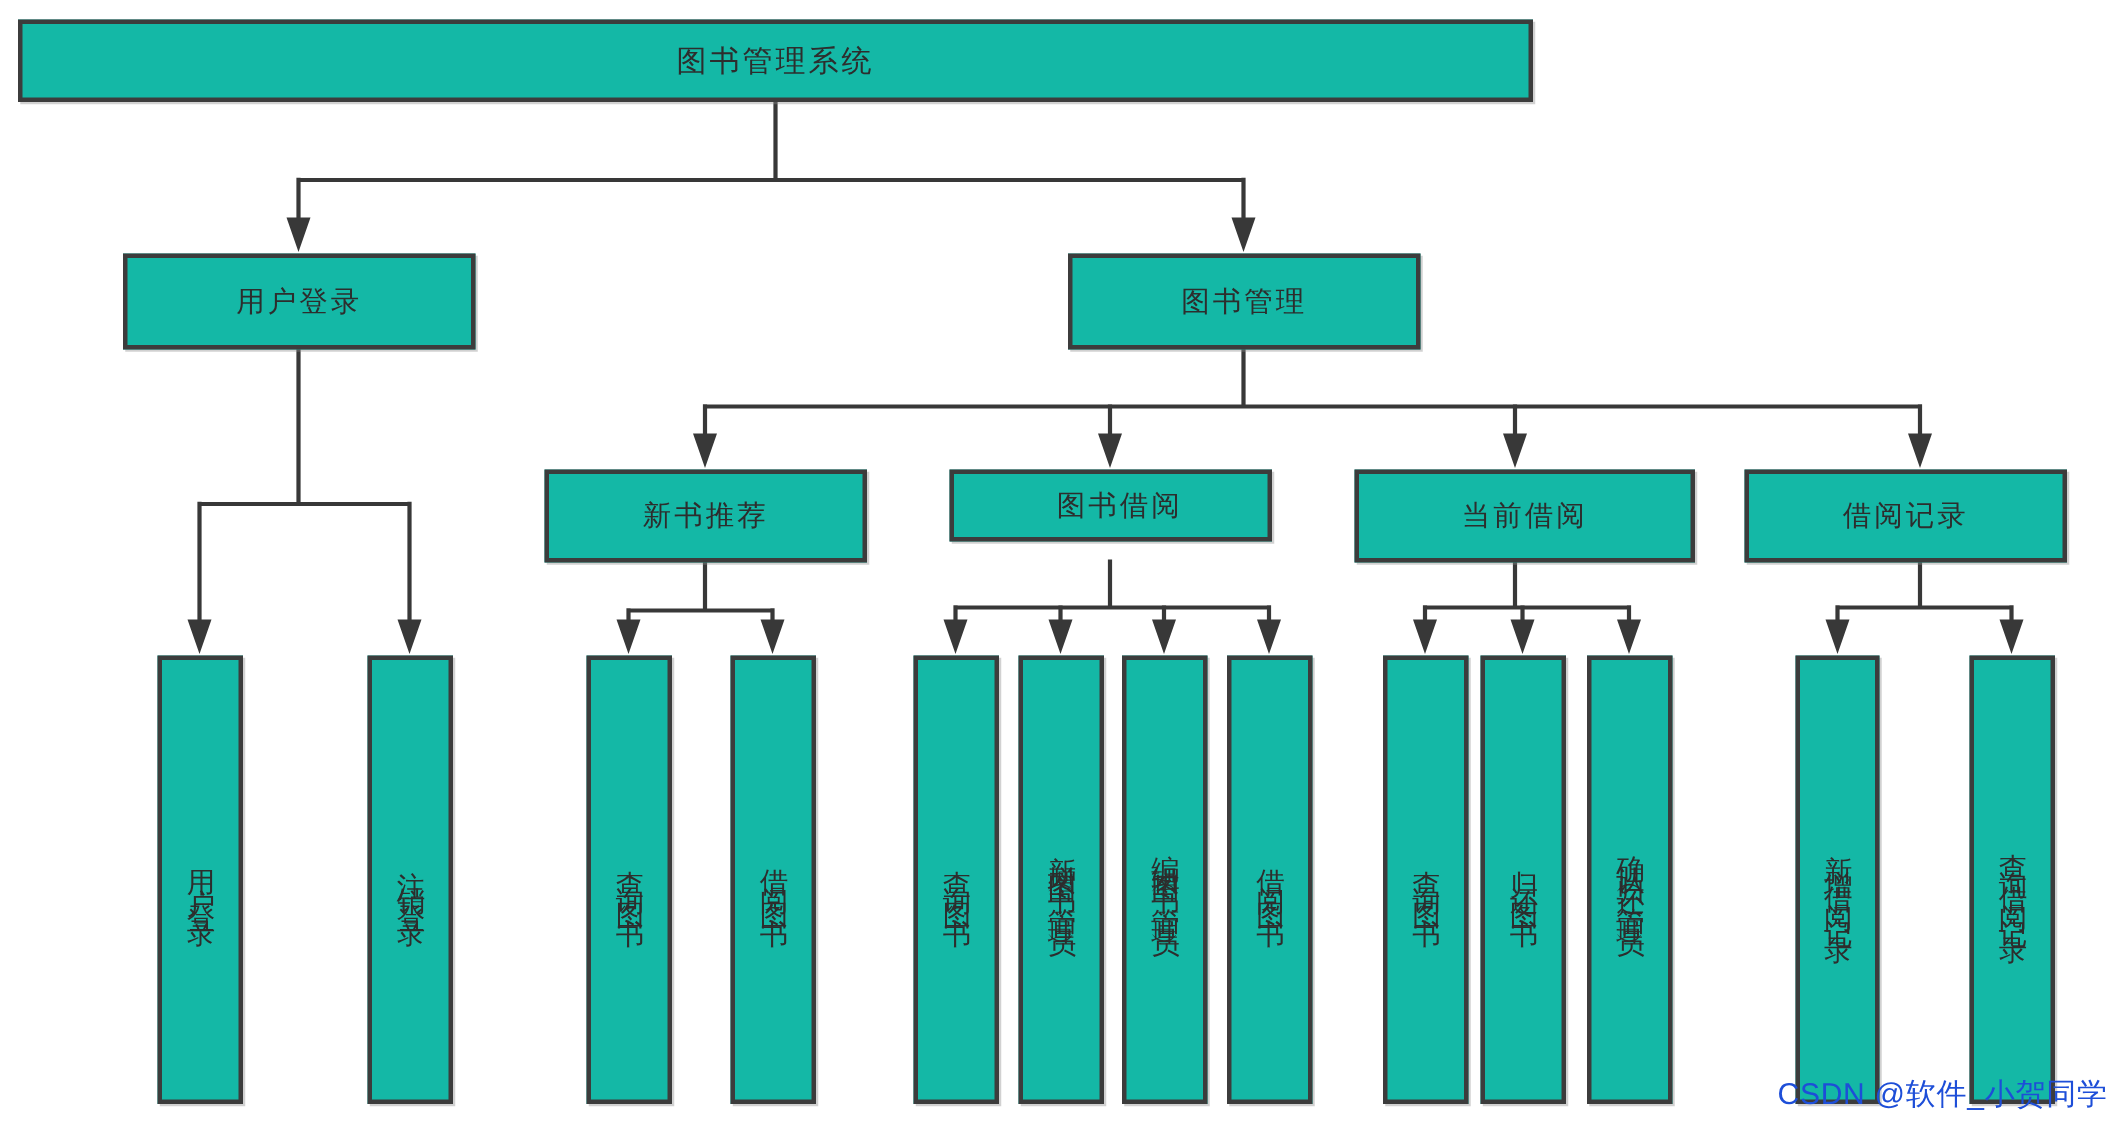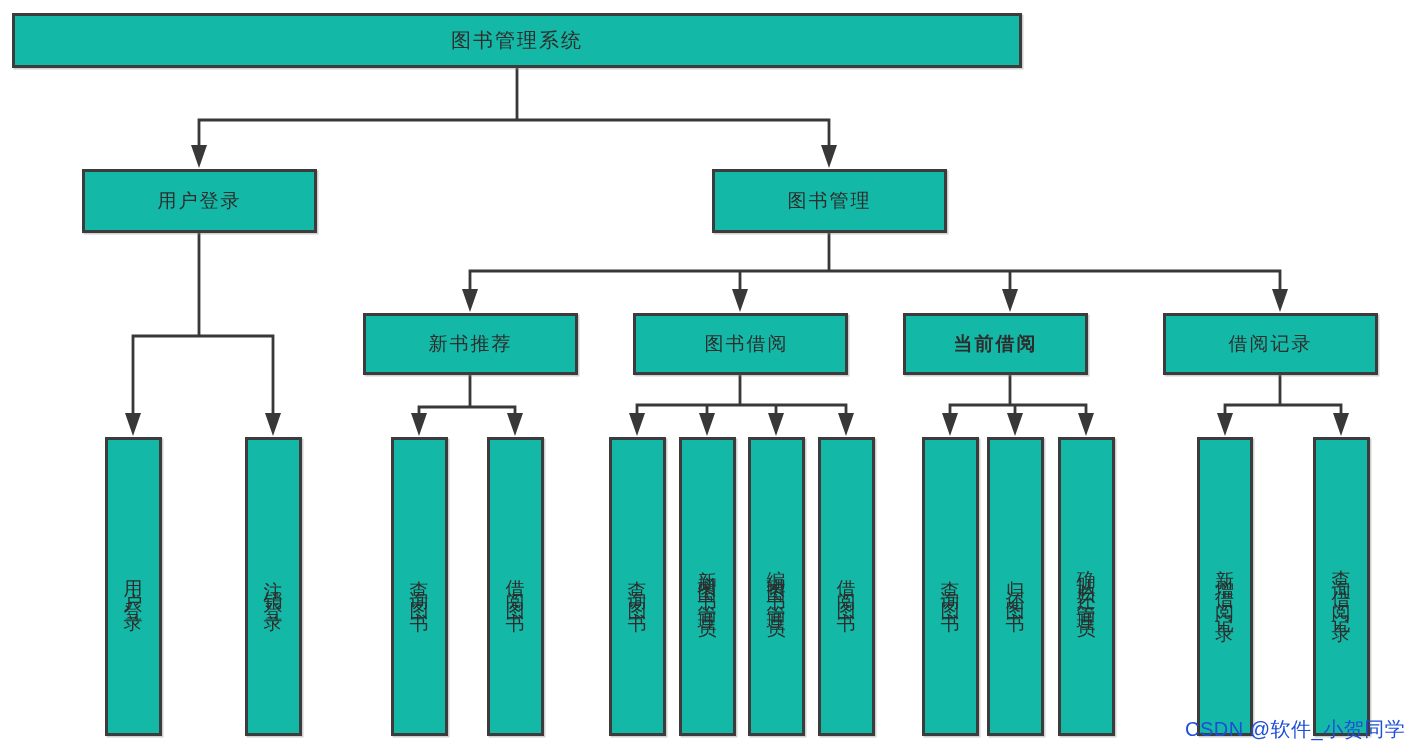--- a/index.html
+++ b/index.html
@@ -65,22 +65,22 @@
     letter-spacing: 0.5px;
     white-space: nowrap;
     z-index: 10;
   }
 
   
   .n-root            { left: 12px;   top: 13px;  width: 1010px; height: 55px; }
   .n-user-login      { left: 82px;   top: 169px; width: 235px;  height: 64px; }
   .n-book-mgmt       { left: 712px;  top: 169px; width: 235px;  height: 64px; }
   .n-new-book        { left: 363px;  top: 313px; width: 215px;  height: 62px; }
-  .n-book-borrow     { left: 633px;  top: 313px; width: 215px;  height: 62px; padding-left: 12px; }
-  .n-current-borrow  { left: 903px;  top: 313px; width: 185px;  height: 62px; font-weight: bold; }
+  .n-book-borrow     { left: 633px;  top: 313px; width: 215px;  height: 48px; padding-left: 12px; }
+  .n-current-borrow  { left: 903px;  top: 313px; width: 227px;  height: 62px; }
   .n-borrow-records  { left: 1163px; top: 313px; width: 215px;  height: 62px; }
 
   .leaf { top: 437px; height: 299px; width: 57px; }
   .l-1  { left: 105px; }
   .l-2  { left: 245px; }
   .l-3  { left: 391px; }
   .l-4  { left: 487px; }
   .l-5  { left: 609px; }
   .l-6  { left: 679px; }
   .l-7  { left: 748px; }

